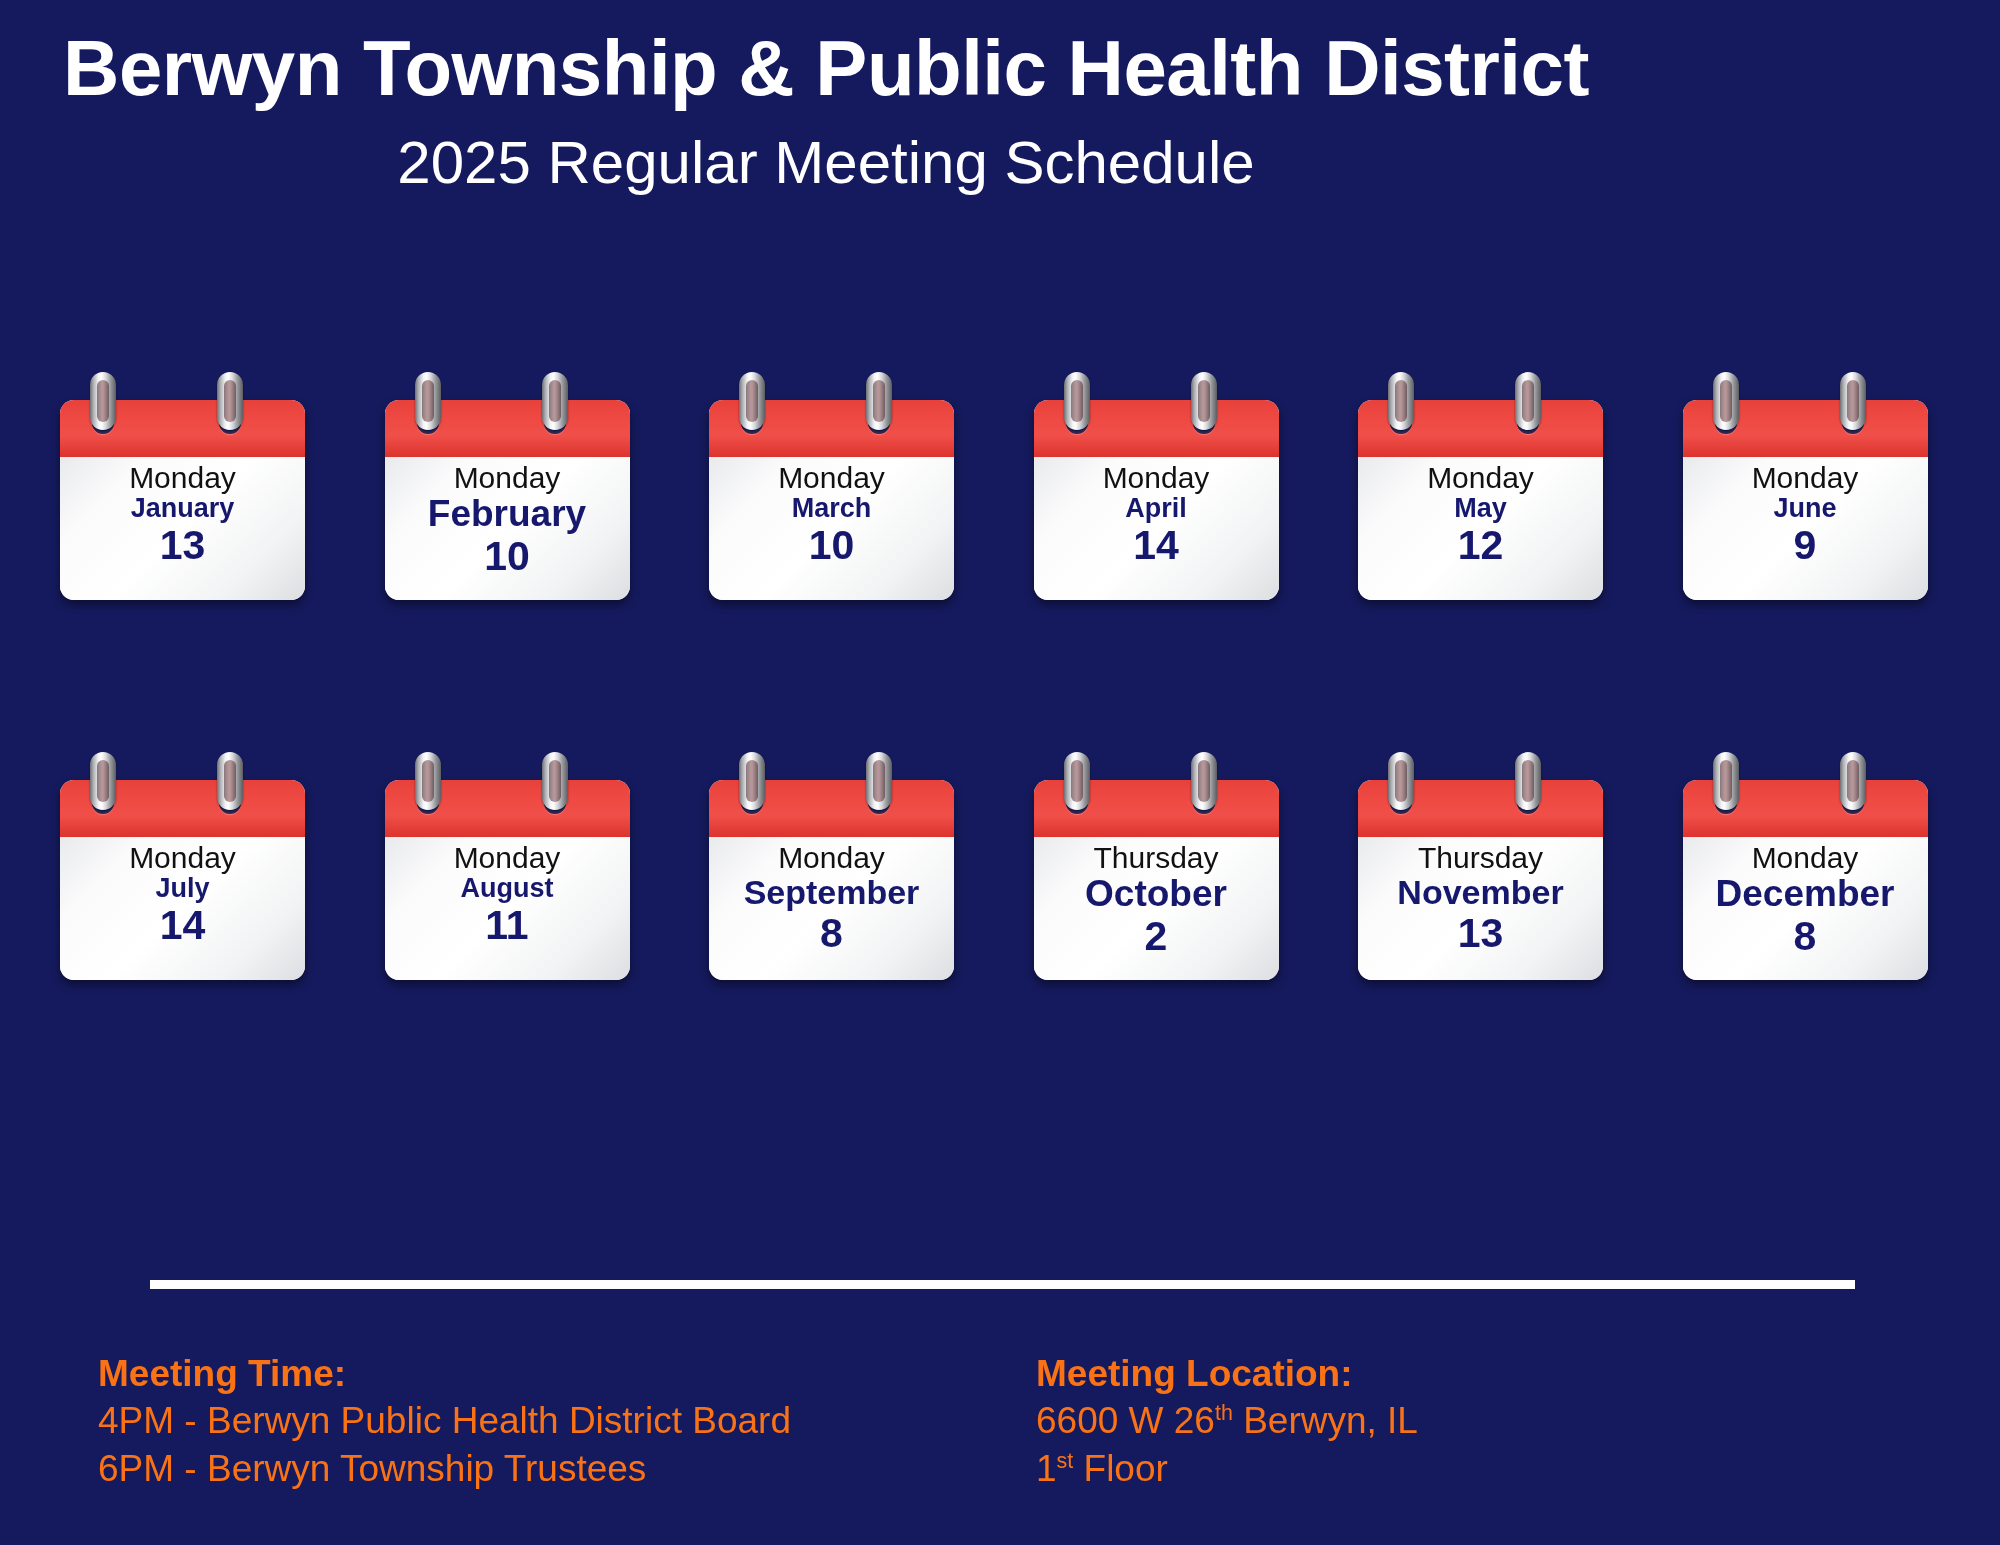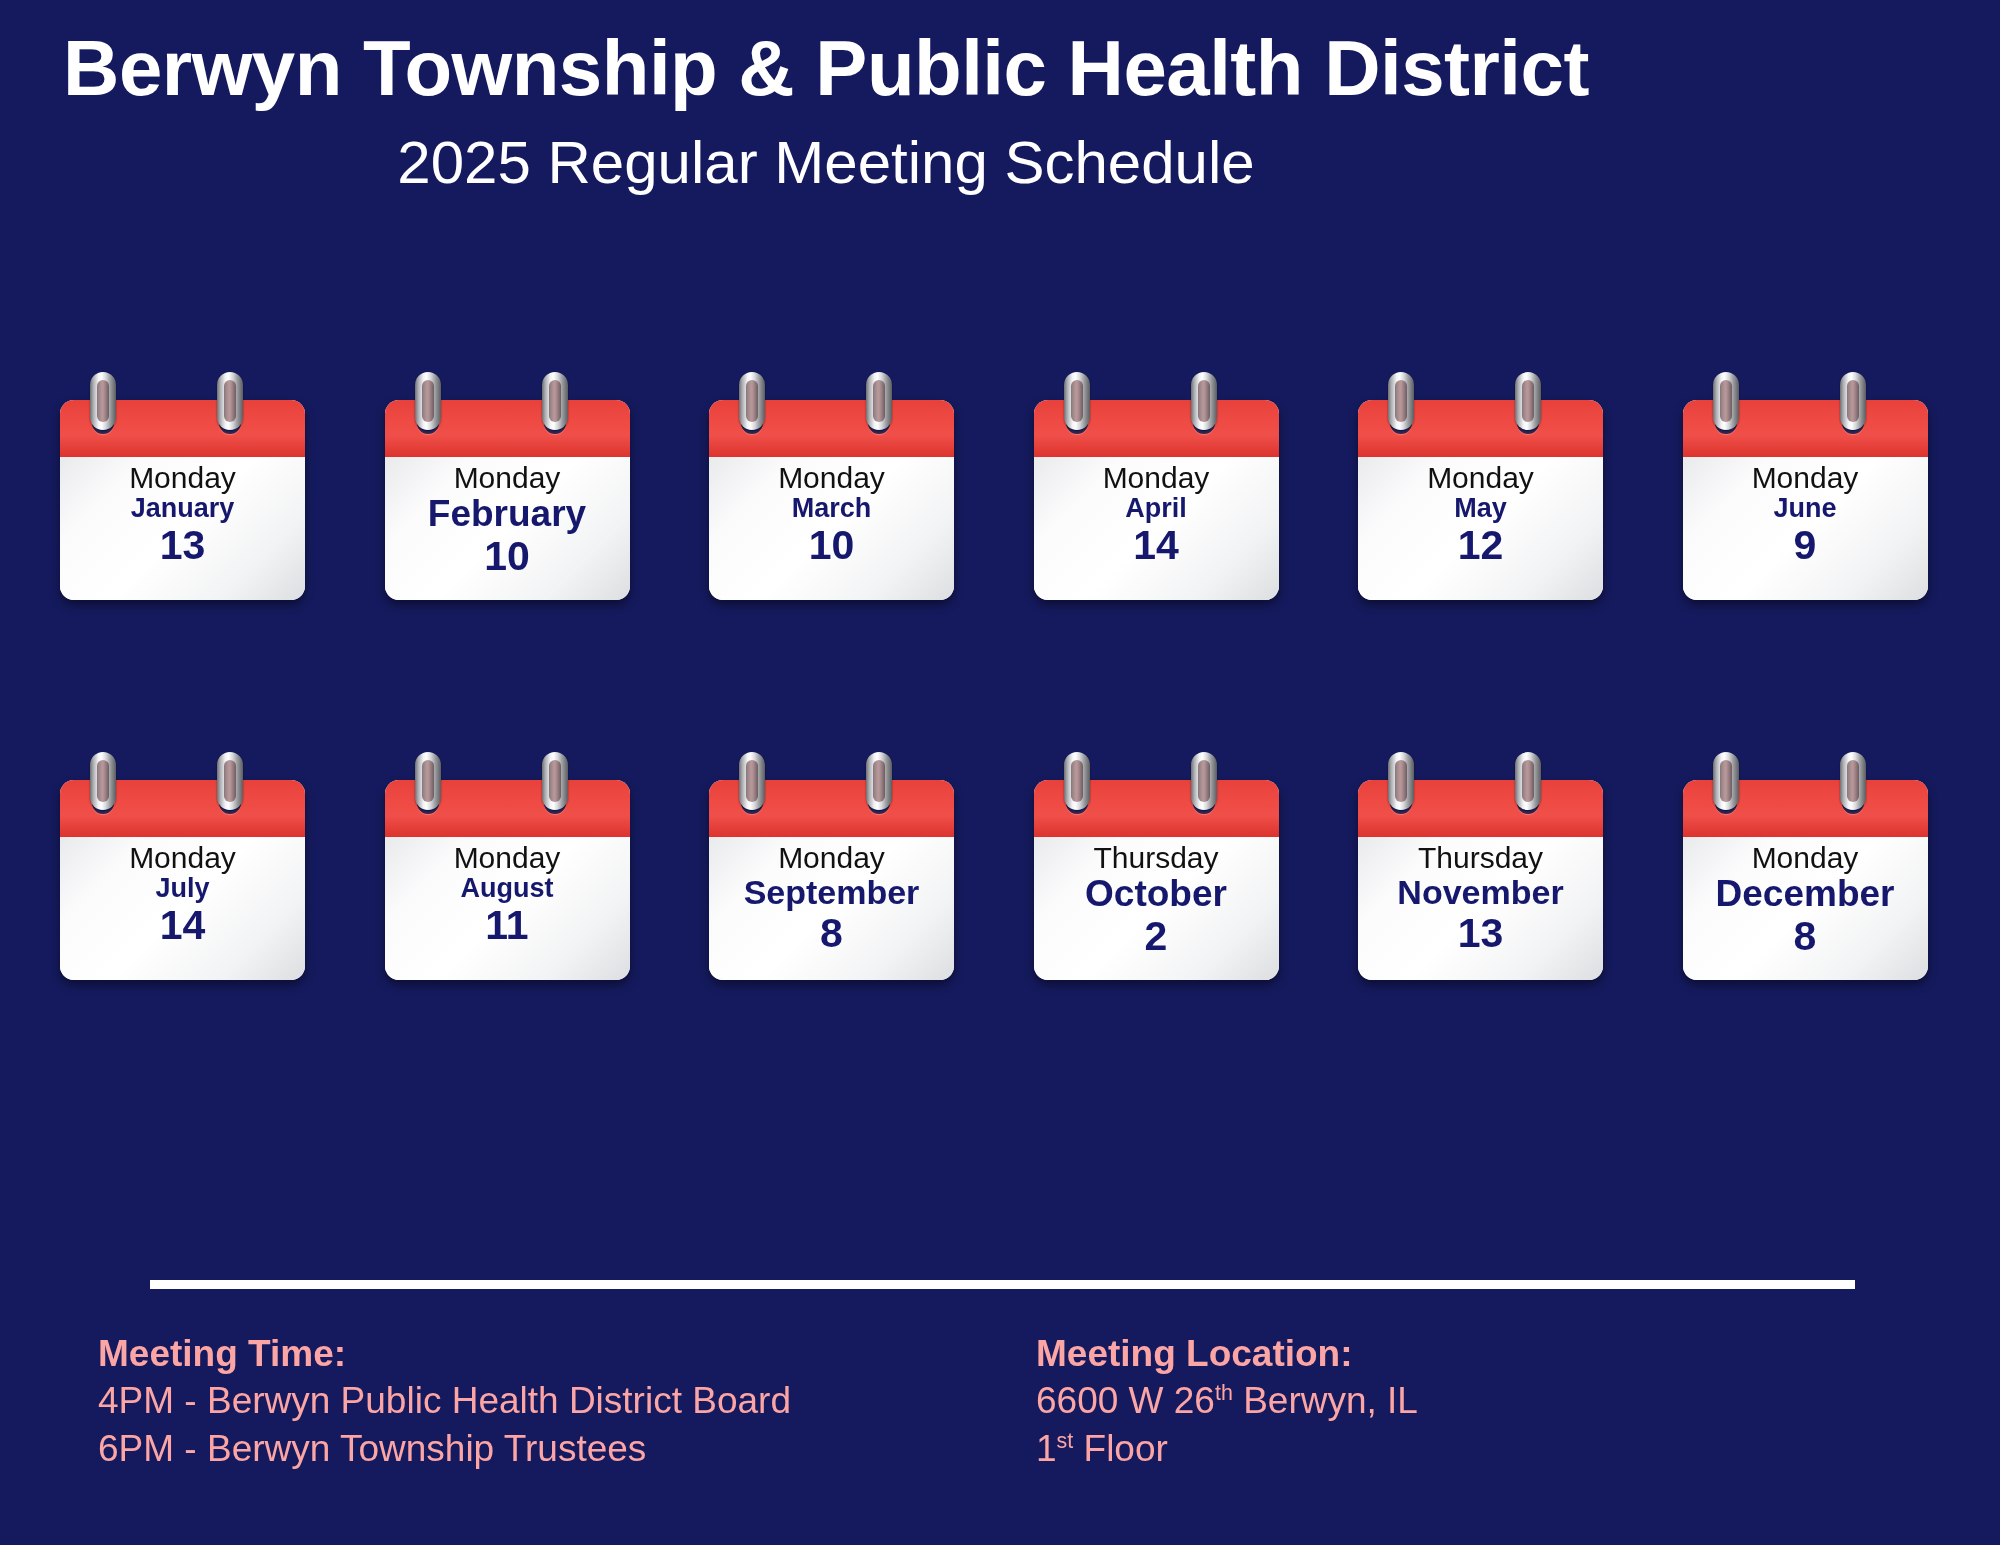--- a/index.html
+++ b/index.html
@@ -146,21 +146,21 @@
   
   .divider {
     position:absolute;
     left:150px; top:1280px;
     width:1705px; height:9px;
     background:#ffffff;
   }
 
   
   .footer { position:absolute; top:1330px; left:0; width:2000px; height:215px; }
-  .foot-col { position:absolute; color:#fca5a5; }
+  .foot-col { position:absolute; color:#f97316;margin-top:20px; }
   .foot-time { left:98px;  top:0; }
   .foot-loc  { left:1036px; top:0; }
   .foot-head {
     font-size:37px; font-weight:bold; line-height:1.28;
     white-space:nowrap;
   }
   .foot-line {
     font-size:37px; font-weight:normal; line-height:1.28;
     white-space:nowrap;
   }

